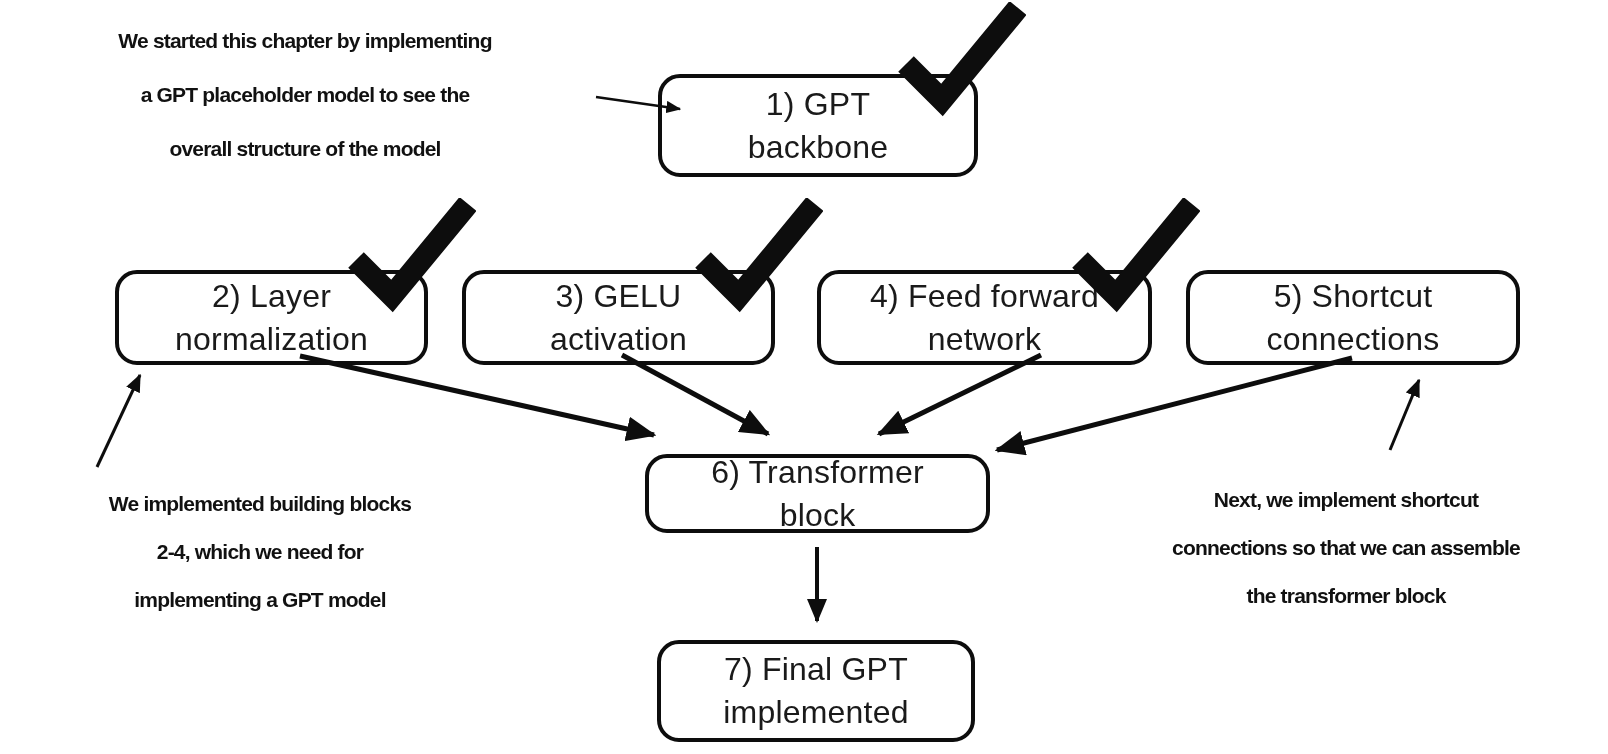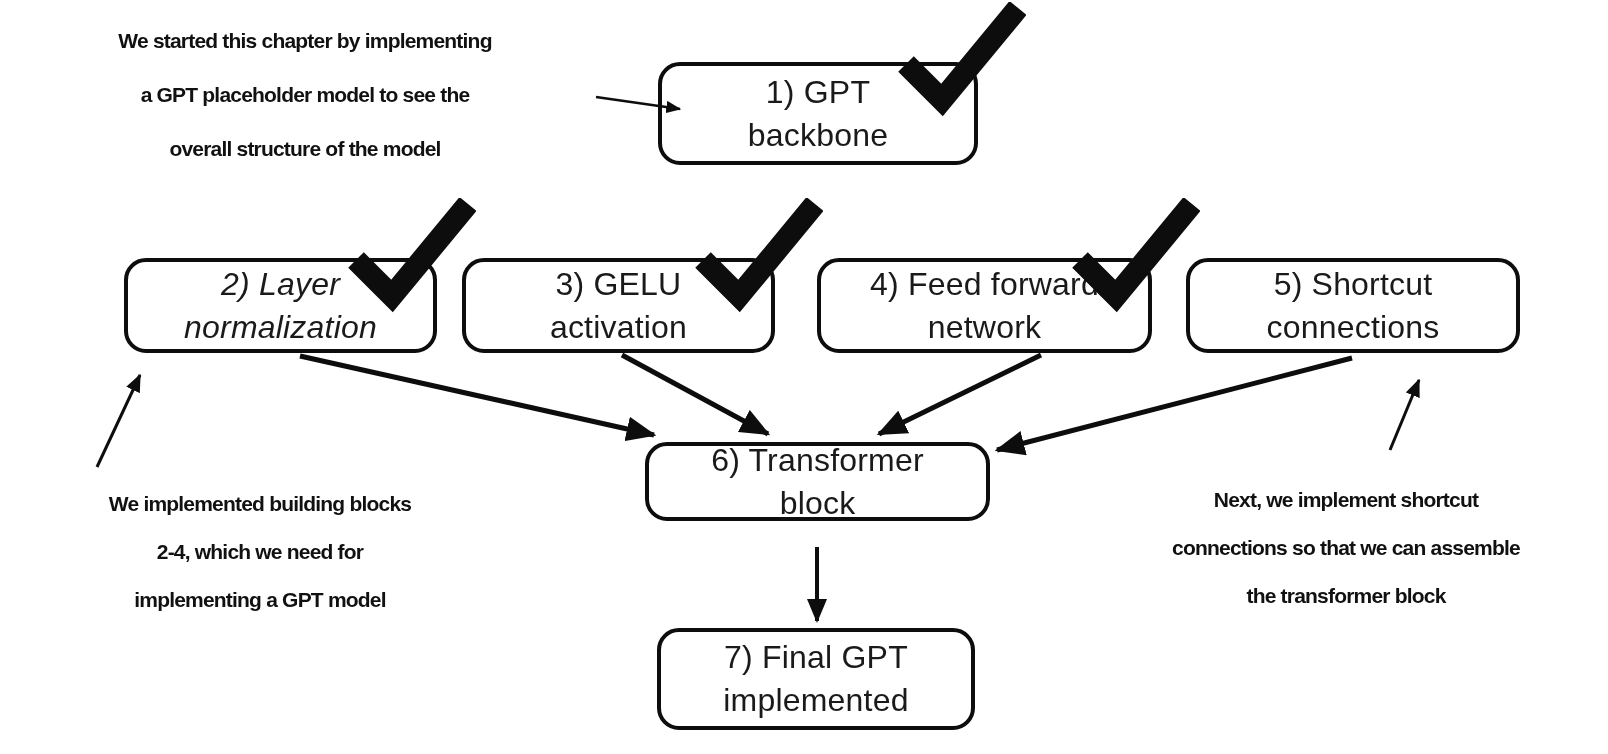--- a/index.html
+++ b/index.html
@@ -19,20 +19,21 @@
     background: #ffffff;
     display: flex;
     flex-direction: column;
     align-items: center;
     justify-content: center;
     text-align: center;
     font-size: 32px;
     line-height: 43px;
     color: #1a1a1a;
     letter-spacing: 0.2px;
+    margin-top: 12px;
   }
   .annotation {
     position: absolute;
     text-align: center;
     font-weight: bold;
     font-size: 21px;
     letter-spacing: -0.8px;
     color: #111111;
   }
   .annotation .line { display: block; }
@@ -80,21 +81,21 @@
     <span class="line">Next, we implement shortcut</span>
     <span class="line">connections so that we can assemble</span>
     <span class="line">the transformer block</span>
   </div>
 
   <div class="node" style="left:658px; top:62px; width:320px; height:103px;">
     <span>1) GPT</span>
     <span>backbone</span>
   </div>
 
-  <div class="node" style="left:124px; top:258px; width:313px; height:95px;font-style:italic;">
+  <div class="node" style="left:115px; top:258px; width:313px; height:95px;">
     <span>2) Layer</span>
     <span>normalization</span>
   </div>
 
   <div class="node" style="left:462px; top:258px; width:313px; height:95px;">
     <span>3) GELU</span>
     <span>activation</span>
   </div>
 
   <div class="node" style="left:817px; top:258px; width:335px; height:95px;">

